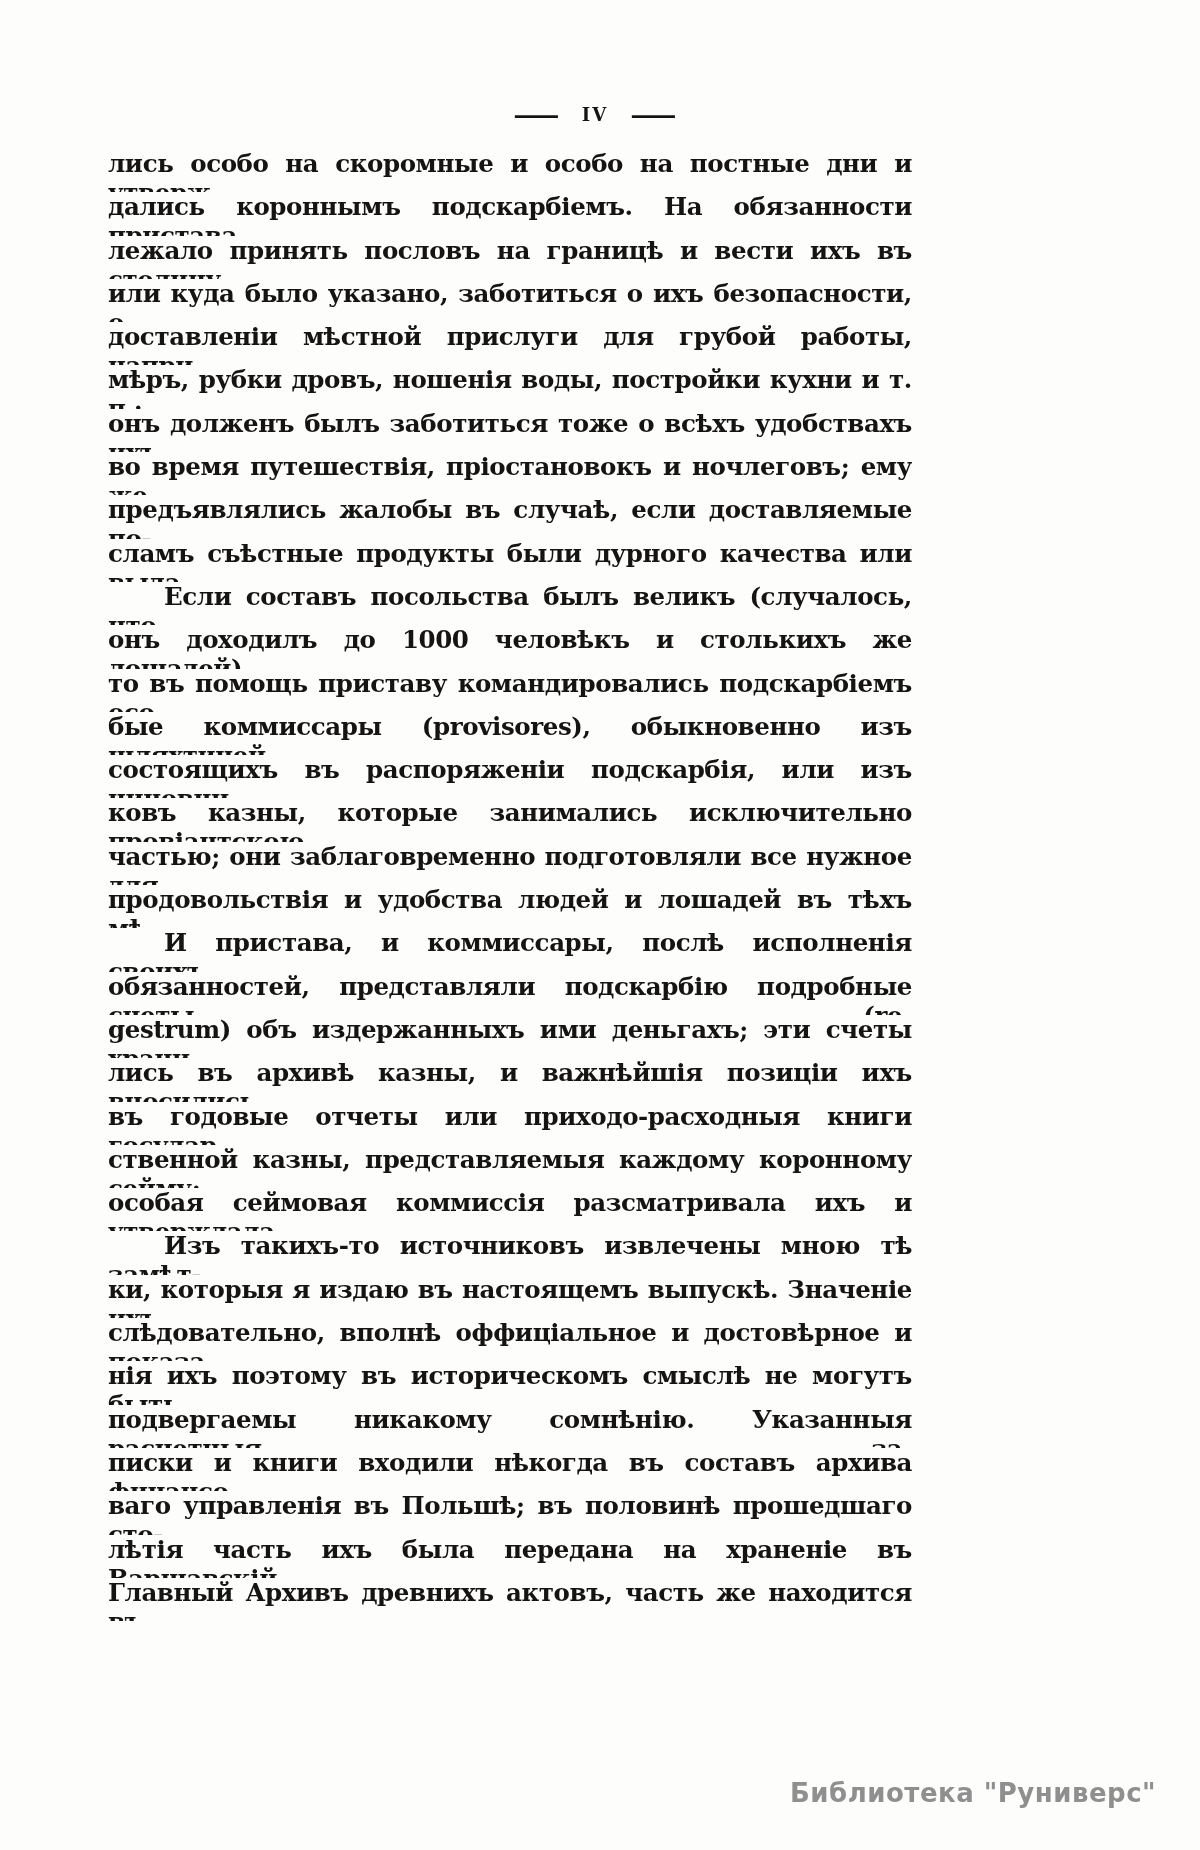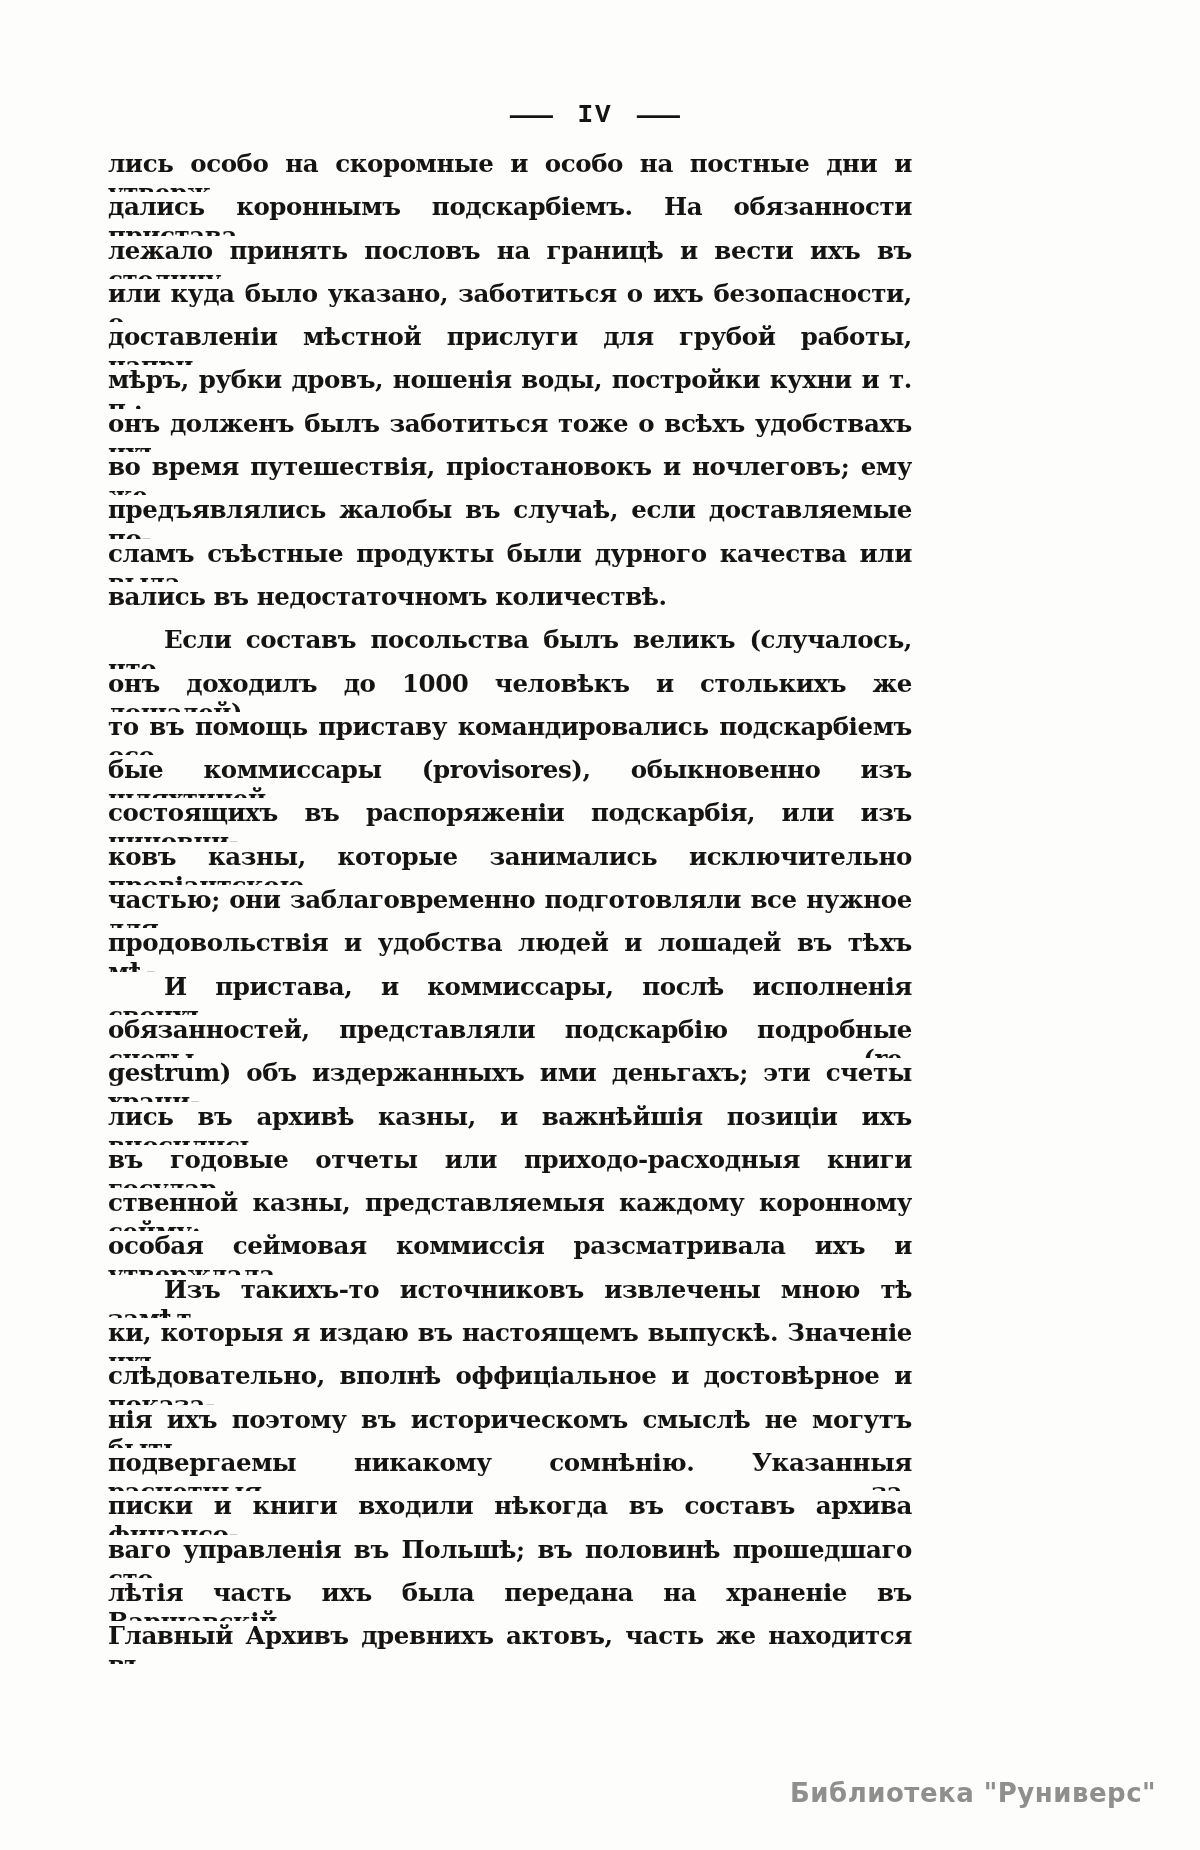--- a/index.html
+++ b/index.html
@@ -29,22 +29,21 @@
     line-height: 30px;
   }
   .header-dash {
     display: inline-block;
     transform: scaleX(2.1);
     font-weight: bold;
   }
   .page-number {
     font-variant: small-caps;
     letter-spacing: 2px;
-    font-size: 26px;
-    font-family: Liberation Mono, monospace;
+    font-size: 18px;
   }
   .text-block {
     position: absolute;
     left: 108px;
     top: 149px;
     width: 804px;
   }
   .paragraph {
     margin: 0;
     padding: 0;
@@ -90,21 +89,20 @@
       <div class="text-line">лись особо на скоромные и особо на постные дни и утверж-</div>
       <div class="text-line">дались короннымъ подскарбіемъ. На обязанности пристава</div>
       <div class="text-line">лежало принять пословъ на границѣ и вести ихъ въ столицу</div>
       <div class="text-line">или куда было указано, заботиться о ихъ безопасности, о</div>
       <div class="text-line">доставленіи мѣстной прислуги для грубой работы, напри-</div>
       <div class="text-line">мѣръ, рубки дровъ, ношенія воды, постройки кухни и т. п.;</div>
       <div class="text-line">онъ долженъ былъ заботиться тоже о всѣхъ удобствахъ ихъ</div>
       <div class="text-line">во время путешествія, пріостановокъ и ночлеговъ; ему же</div>
       <div class="text-line">предъявлялись жалобы въ случаѣ, если доставляемые по-</div>
       <div class="text-line">сламъ съѣстные продукты были дурного качества или выда-</div>
-      <div class="text-line para-end">вались въ недостаточномъ количествѣ.</div>
     </div>
     <div class="paragraph">
       <div class="text-line indent">Если составъ посольства былъ великъ (случалось, что</div>
       <div class="text-line">онъ доходилъ до 1000 человѣкъ и столькихъ же лошадей),</div>
       <div class="text-line">то въ помощь приставу командировались подскарбіемъ осо-</div>
       <div class="text-line">бые коммиссары (provisores), обыкновенно изъ шляхтичей,</div>
       <div class="text-line">состоящихъ въ распоряженіи подскарбія, или изъ чиновни-</div>
       <div class="text-line">ковъ казны, которые занимались исключительно провіантскою</div>
       <div class="text-line">частью; они заблаговременно подготовляли все нужное для</div>
       <div class="text-line">продовольствія и удобства людей и лошадей въ тѣхъ мѣ-</div>

